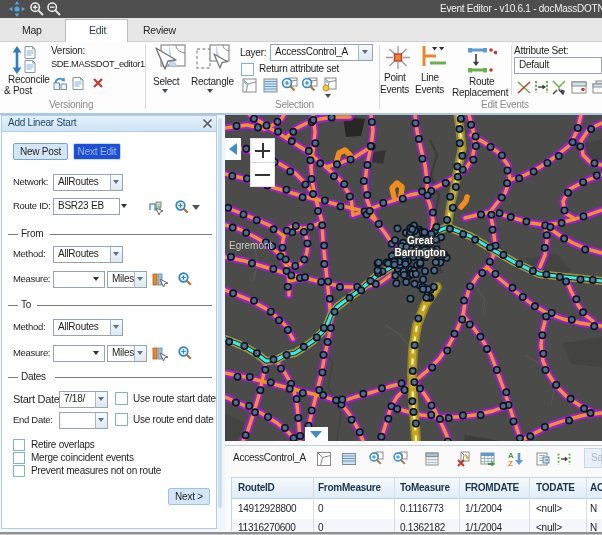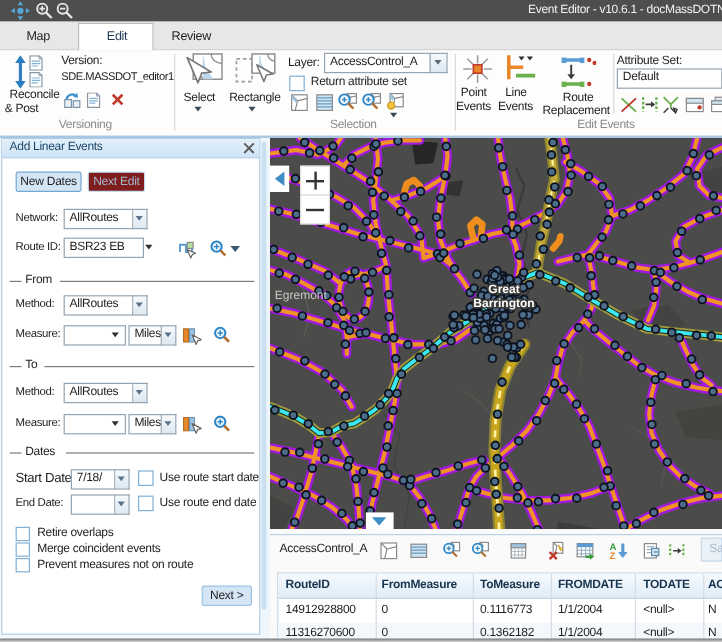--- a/index.html
+++ b/index.html
@@ -189,28 +189,28 @@
   </svg>
 <svg class="a" style="left:592px;top:80px" width="14" height="14" viewBox="0 0 14 14">
 <rect x="4" y="1" width="10" height="9" fill="#dce4ea" stroke="#8a8a8a"></rect>
     <rect x="1" y="4" width="10" height="9" fill="#fff" stroke="#8a8a8a"></rect>
     <rect x="1" y="4" width="10" height="3" fill="#cfe4f2" stroke="#8a8a8a"></rect>
   </svg>
 <div class="t g" style="left:481px;top:99px">Edit Events</div>
 <div class="a" style="left:0;top:115px;width:225px;height:420px;background:#f4f8fb"></div>
 <div class="a" style="left:1px;top:115px;width:216px;height:414px;background:#fff;border:1px solid #aecde8"></div>
 <div class="a" style="left:2px;top:116px;width:214px;height:16px;background:linear-gradient(#e3f0fa,#cfe4f5);border-bottom:1px solid #aecde8"></div>
-<div class="t" style="left:8px;top:117px;color:#1c4668">Add Linear Events</div>
+<div class="t" style="left:8px;top:117px;color:#1c4668">Add Linear Start</div>
 <svg class="a" style="left:202px;top:118px" width="11" height="11" viewBox="0 0 11 11">
     <path d="M1.5 1.5l8 8M9.5 1.5l-8 8" stroke="#5a5a5a" stroke-width="1.6"></path>
   </svg>
 <div class="a" style="left:218px;top:115px;width:7px;height:414px;background:#eef5fb"></div>
 <div class="a" style="left:218px;top:118px;width:4px;height:390px;background:#cadff0;border-radius:2px"></div>
-<div class="btn" style="left:13px;top:143px;width:55px;height:17px;line-height:16px;border-color:#74a8d2">New Dates</div>
-<div class="btn" style="left:73px;top:143px;width:48px;height:17px;line-height:16px;background:#7f1d1d;border-color:#c6dcee;color:#9fb8cd">Next Edit</div>
+<div class="btn" style="left:13px;top:143px;width:55px;height:17px;line-height:16px;border-color:#74a8d2">New Post</div>
+<div class="btn" style="left:73px;top:143px;width:48px;height:17px;line-height:16px;background:#1d4ed8;border-color:#c6dcee;color:#9fb8cd">Next Edit</div>
 <div class="t" style="left:13px;top:176px;font-size:9.5px;letter-spacing:-0.3px">Network:</div>
 <div class="cb" style="left:53px;top:174px;width:58px;height:17px">
     <div class="t" style="left:4px;top:1px;color:#1e1e1e">AllRoutes</div>
   </div>
 <div class="cbtn" style="left:110px;top:174px;width:13px;height:17px"></div>
 <div class="car" style="left:113px;top:180px;border-top-color:#5a748c"></div>
 <div class="t" style="left:13px;top:200px;font-size:9.5px;letter-spacing:-0.3px">Route ID:</div>
 <div class="cb" style="left:53px;top:198px;width:67px;height:17px">
     <div class="t" style="left:4px;top:1px">BSR23 EB</div>
   </div>

